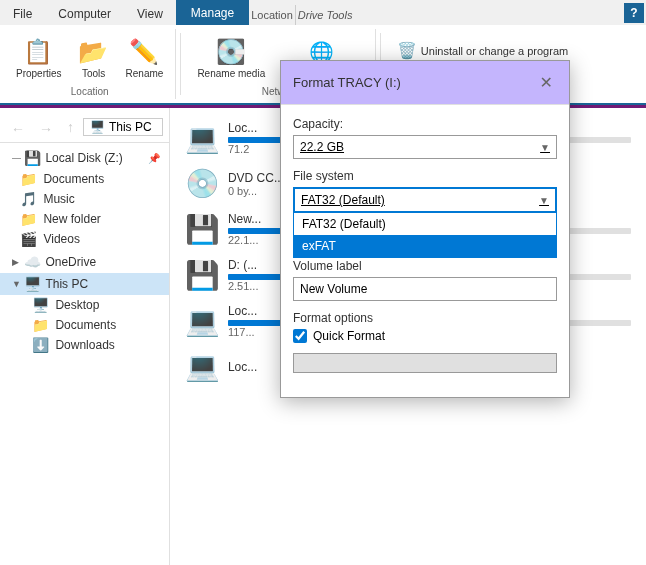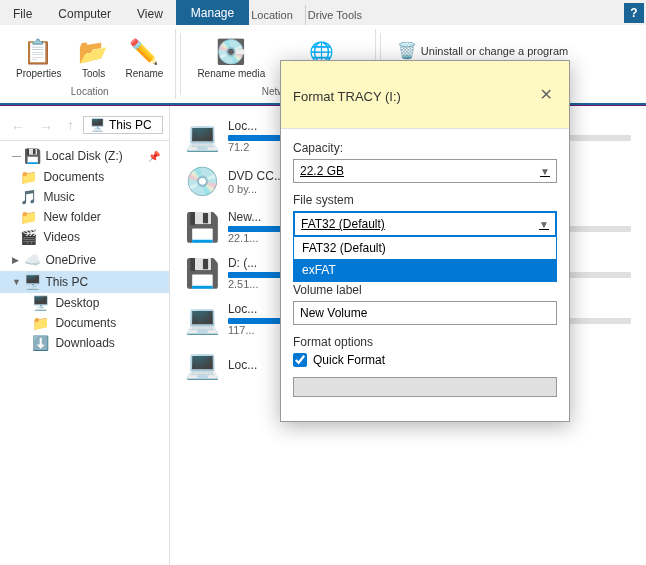--- a/index.html
+++ b/index.html
@@ -1,19 +1,19 @@
 <!DOCTYPE html>
 <html><head>
   <meta charset="utf-8">
   <style>
     * { margin: 0; padding: 0; box-sizing: border-box; }
     body { width: 646px; height: 565px; font-family: 'Segoe UI', sans-serif; font-size: 12px; background: #f0f0f0; overflow: hidden; position: relative; }
 
     
-    .ribbon { background: #f0f0f0; border-bottom: 1px solid #701a75; }
+    .ribbon { background: #f0f0f0; border-bottom: 3px solid #701a75; }
     .ribbon-tabs { display: flex; align-items: flex-end; background: #f0f0f0; padding-left: 0; }
     .ribbon-tab { padding: 4px 12px; font-size: 12px; cursor: pointer; border: 1px solid transparent; border-bottom: none; color: #333; }
     .ribbon-tab.active-manage { background: #1a6496; color: white; padding: 5px 14px; }
 
     .ribbon-content { display: flex; align-items: stretch; background: white; border-bottom: 2px solid #1a6496; min-height: 80px; padding: 4px; gap: 2px; }
     .ribbon-group { display: flex; flex-direction: column; align-items: center; border-right: 1px solid #e0e0e0; padding: 2px 6px; min-width: 50px; }
     .ribbon-group-items { display: flex; flex-direction: row; gap: 4px; flex: 1; align-items: center; }
     .ribbon-group-label { font-size: 10px; color: #666; margin-top: auto; padding-top: 2px; }
     .ribbon-btn { display: flex; flex-direction: column; align-items: center; padding: 3px 6px; cursor: pointer; border-radius: 2px; font-size: 10px; color: #333; min-width: 36px; }
     .ribbon-btn .icon { width: 32px; height: 32px; display: flex; align-items: center; justify-content: center; font-size: 24px; }
@@ -36,21 +36,21 @@
     .content-area { flex: 1; overflow-y: auto; padding: 8px; }
     .drive-list { display: flex; flex-direction: column; gap: 2px; }
     .drive-item { display: flex; align-items: center; padding: 4px 6px; cursor: pointer; border: 1px solid transparent; border-radius: 2px; gap: 8px; }
     .drive-icon { font-size: 28px; flex-shrink: 0; }
     .drive-info { flex: 1; }
     .drive-name { font-size: 12px; color: #333; }
     .drive-progress { height: 6px; background: #e0e0e0; border-radius: 1px; margin-top: 2px; }
     .drive-progress-fill { height: 100%; background: #0078d4; border-radius: 1px; }
     .drive-size { font-size: 11px; color: #666; }
     .dialog { background: white; border: 1px solid #999; box-shadow: 0 4px 20px rgba(0,0,0,0.3); width: 290px; font-size: 12px; position: absolute; top: 60px; left: 280px; }
-    .dialog-title { background: #fef9c3; padding: 24px 12px; display: flex; align-items: flex-end; justify-content: space-between; border-bottom: 1px solid #e0e0e0; font-size: 13px; font-weight: normal; color: #333; }
+    .dialog-title { background: #c4b5fd; padding: 12px 12px; display: flex; align-items: center; justify-content: space-between; border-bottom: 1px solid #e0e0e0; font-size: 13px; font-weight: normal; color: #333; }
     .dialog-close { background: none; border: none; cursor: pointer; font-size: 16px; color: #666; padding: 0 4px; }
     .dialog-body { padding: 12px; }
     .form-group { margin-bottom: 10px; }
     .form-label { font-size: 12px; color: #333; margin-bottom: 4px; display: block; }
     .form-input { width: 100%; border: 1px solid #999; padding: 4px 6px; font-size: 12px; }
 
     .dropdown-open { position: relative; }
     .dropdown-list { position: absolute; width: 100%; background: white; border: 1px solid #0078d4; border-top: none; z-index: 200; left: 0; top: 100%; }
     .dropdown-option { padding: 4px 8px; cursor: pointer; font-size: 12px; }
     .dropdown-option.selected-option { background: #0078d4; color: white; }
@@ -77,21 +77,21 @@
 </head>
 <body>
 
 <div class="ribbon">
   <div class="ribbon-tabs">
     <div class="ribbon-tab">File</div>
     <div class="ribbon-tab">Computer</div>
     <div class="ribbon-tab">View</div>
     <div class="ribbon-tab active-manage">Manage</div>
     <span style="font-size:11px;color:#555;padding:4px 2px;">Location</span>
-    <span style="font-size:11px;color:#555;padding:4px 2px;border-left:1px solid #ccc;margin-left:10px;">Drive Tools</span>
+    <span style="font-size:11px;color:#555;padding:4px 2px;border-left:1px solid #ccc;margin-left:0;font-style:italic;">Drive Tools</span>
     <div style="flex:1;"></div>
     <div style="background:#1a6496;color:white;width:20px;height:20px;display:flex;align-items:center;justify-content:center;cursor:pointer;font-weight:bold;margin:2px;">?</div>
   </div>
 
   <div class="ribbon-content">
 
     <div class="ribbon-group">
       <div class="ribbon-group-items">
         <div class="ribbon-btn">
           <div class="icon">📋</div>

